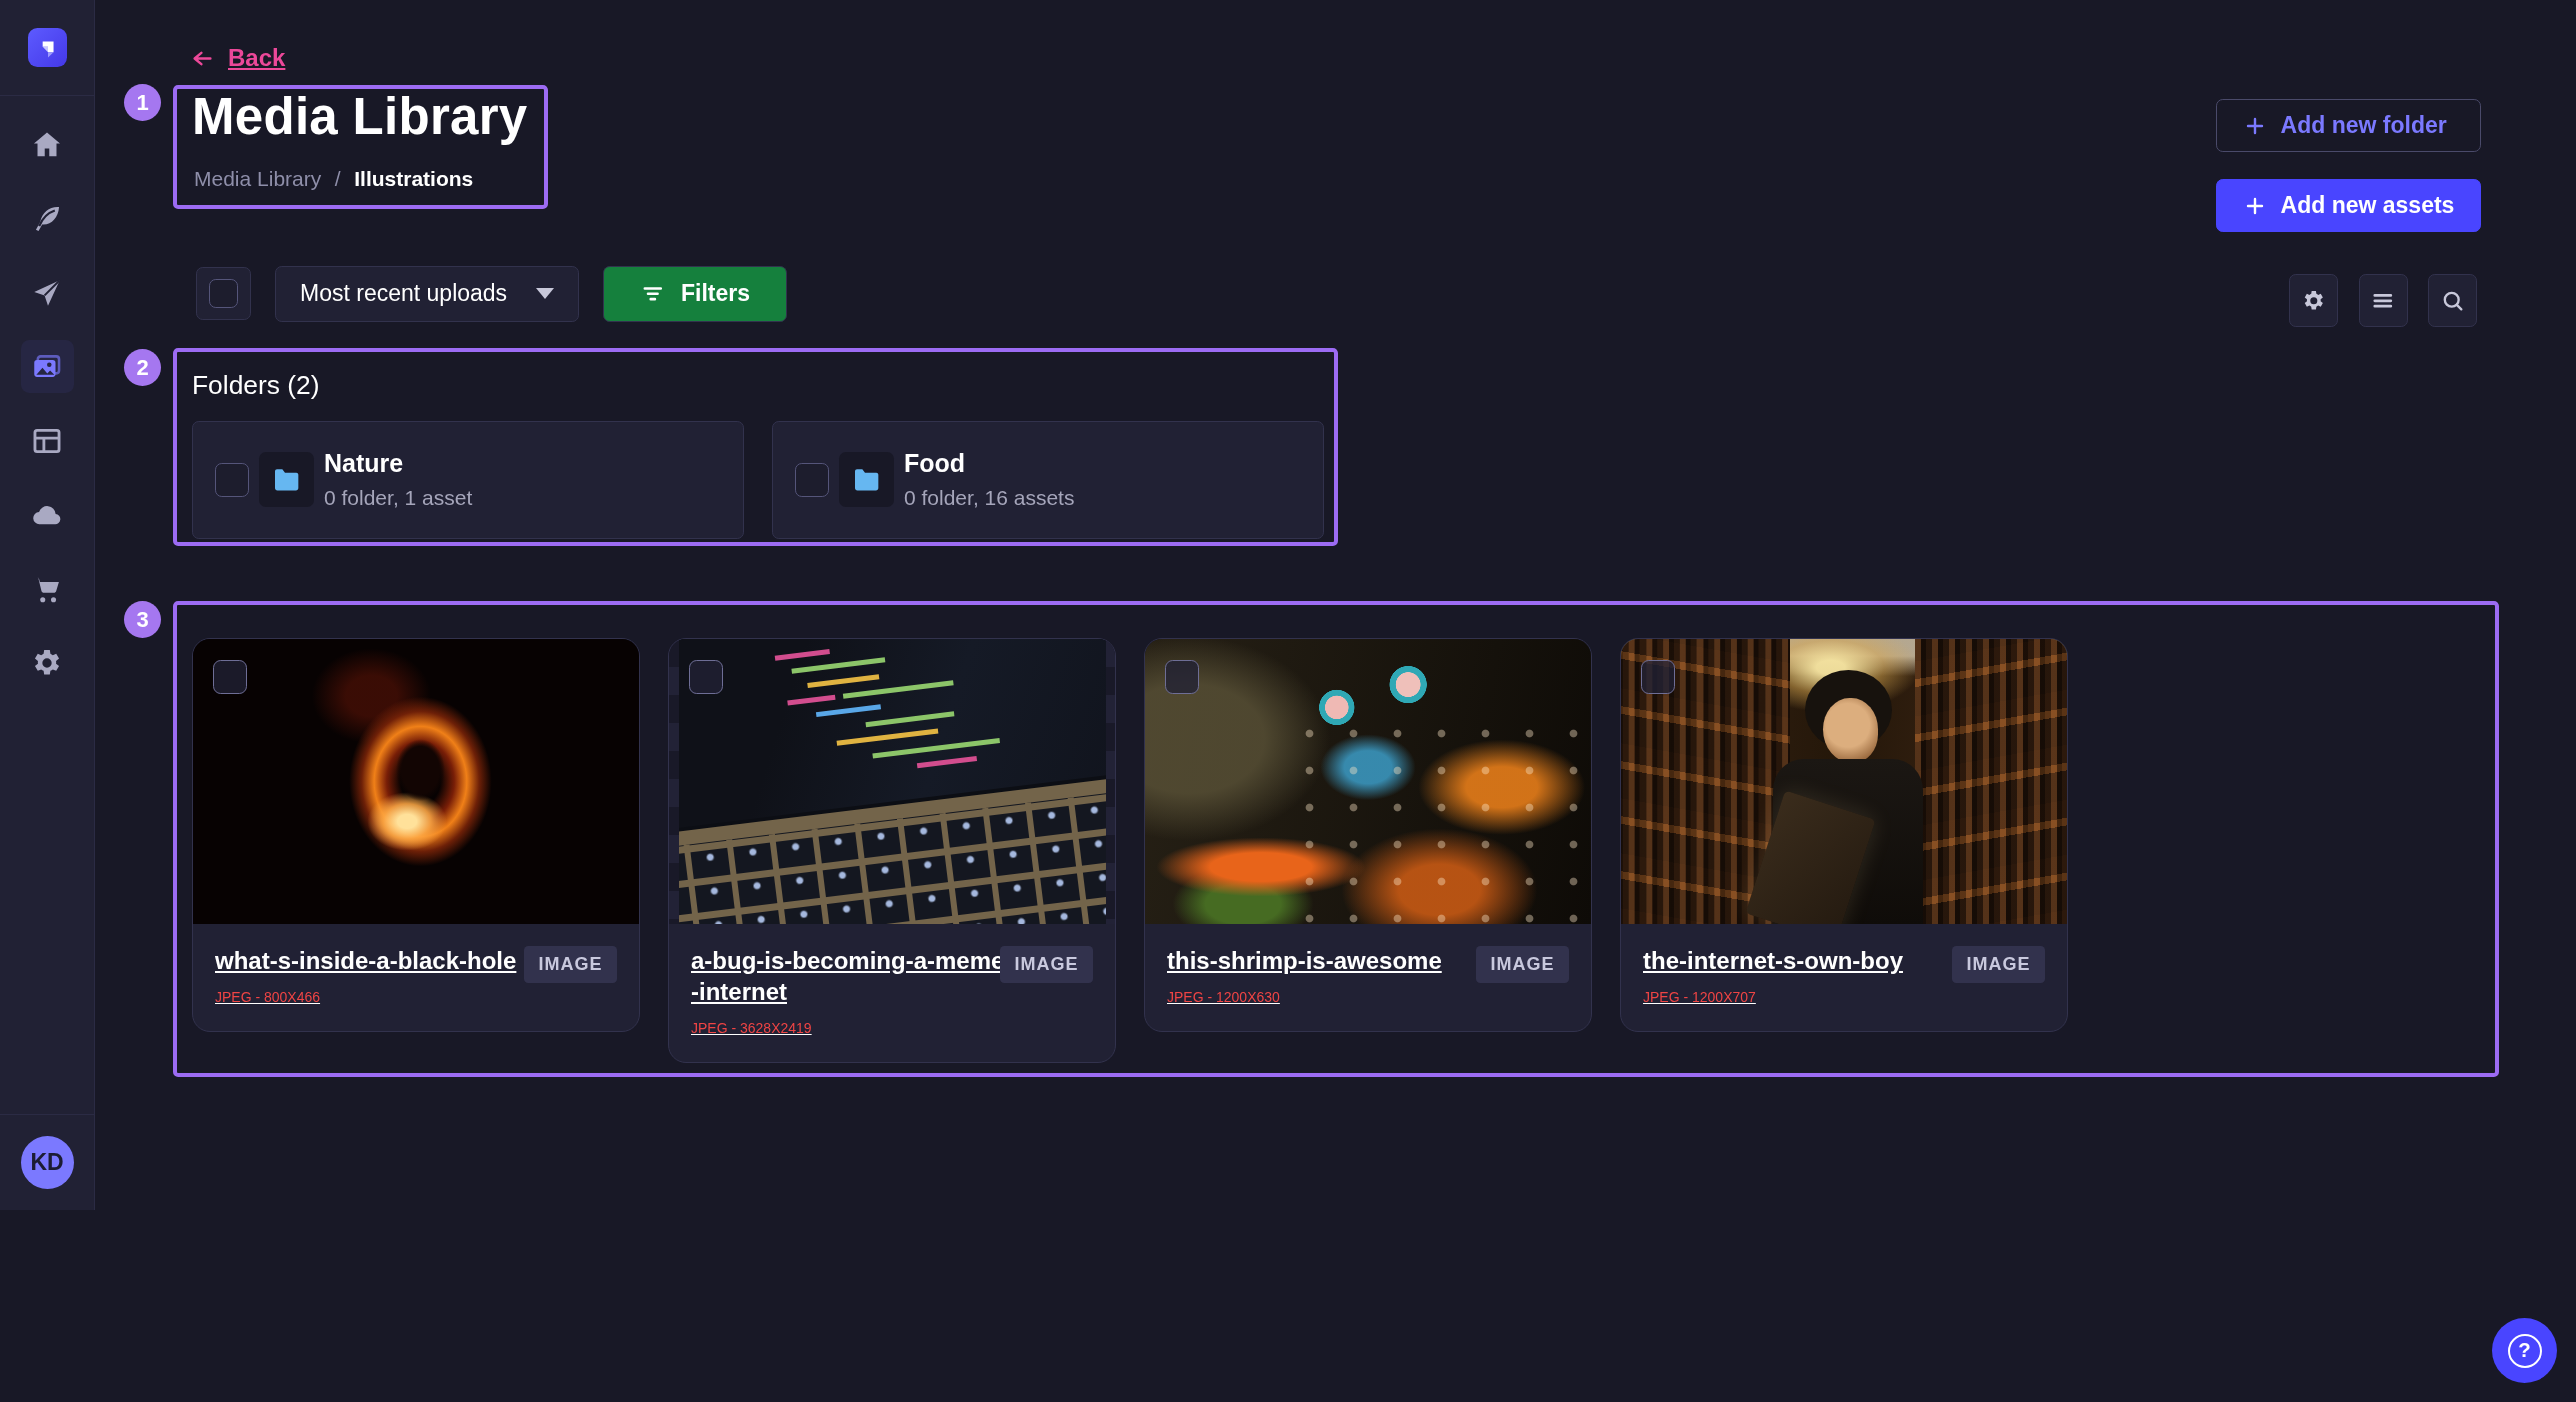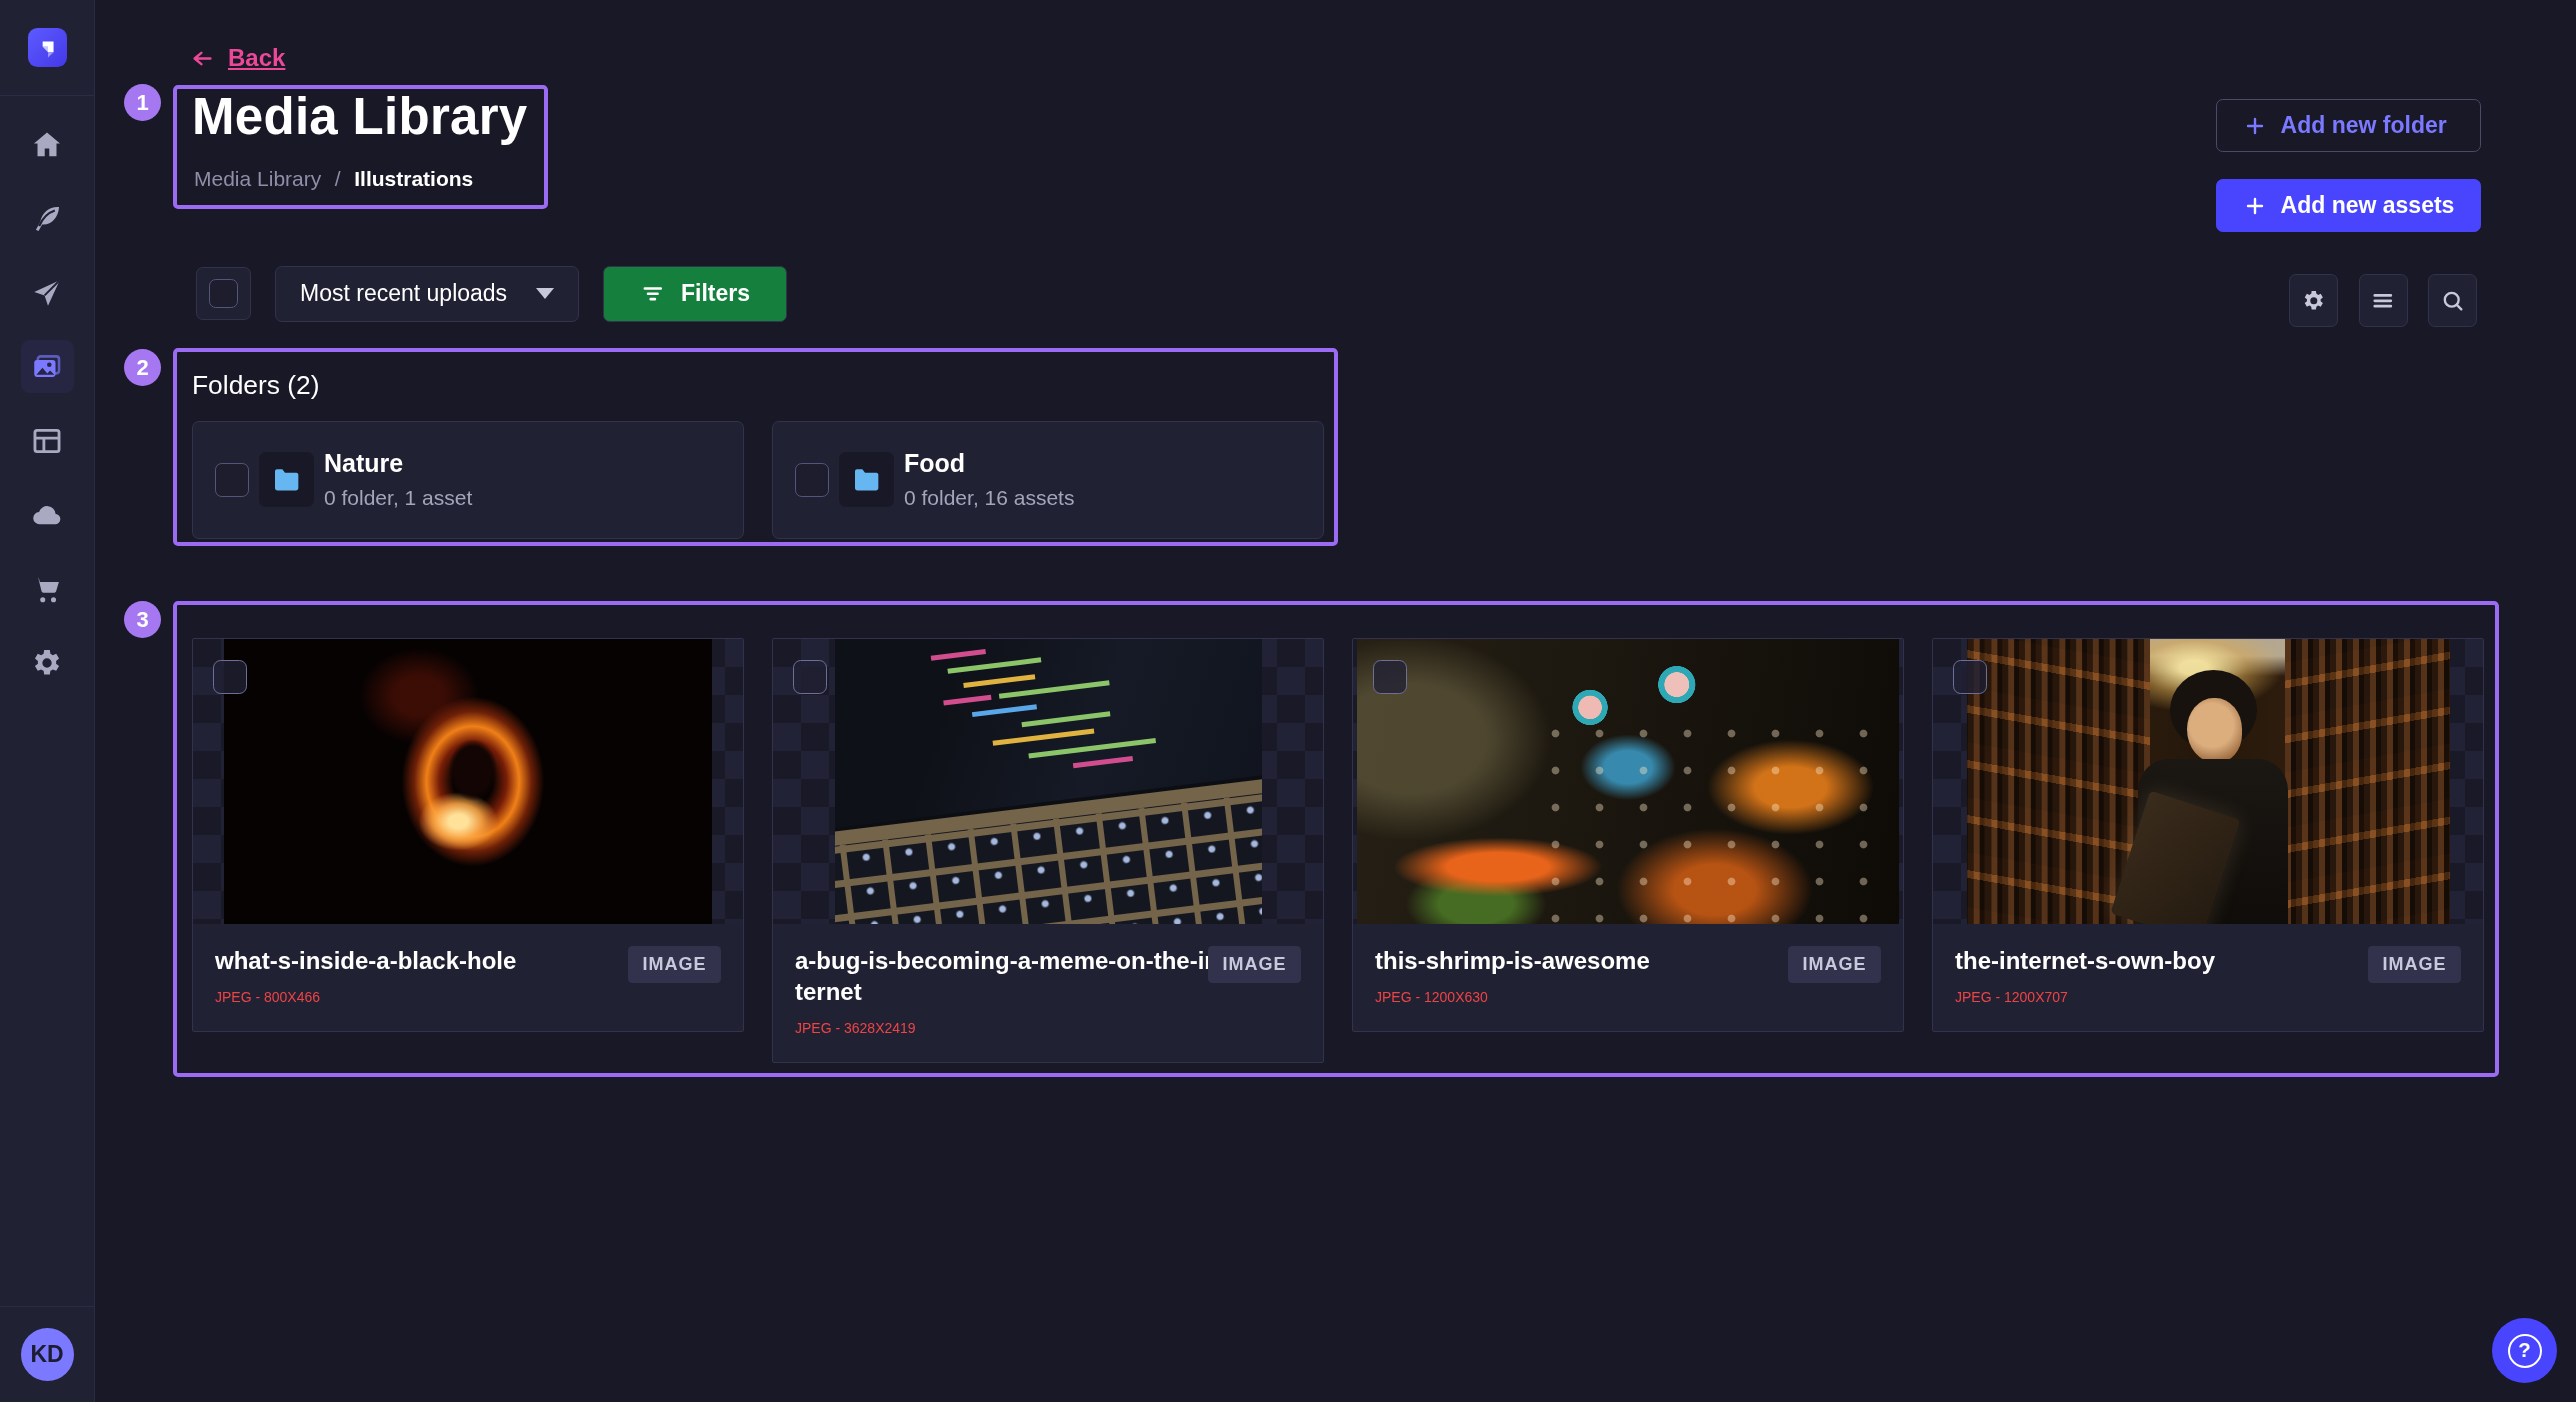--- a/index.html
+++ b/index.html
@@ -5,21 +5,21 @@
   * { box-sizing: border-box; margin: 0; padding: 0; }
   html,body { width:2576px; height:1402px; }
   body {
     background:#181826; color:#fff;
     font-family:"Liberation Sans", sans-serif;
     overflow:hidden; position:relative;
   }
   svg { display:block; }
 
   
-  .sidebar { position:absolute; left:0; top:0; width:95px; height:1402px;
+  .sidebar { position:absolute; left:0; top:0; width:95px; height:1210px;
     background:#212134; border-right:0.9px solid #2b2b44; display:flex; flex-direction:column; z-index:10; }
   .logo-wrap { height:96px; display:flex; align-items:center; justify-content:center; border-bottom:0.9px solid #2b2b44; }
   .logo { width:39px; height:39px; border-radius:9.4px; background:linear-gradient(135deg,#5d5bff,#4438e8);
     display:flex; align-items:center; justify-content:center; cursor:pointer; }
   .logo svg { width:29px; height:29px; }
   .nav { flex:1; padding-top:22px; display:flex; flex-direction:column; align-items:center; }
   .nav-item { width:53px; height:53px; margin-bottom:21px; border-radius:8.5px; color:#a9a9c2;
     display:flex; align-items:center; justify-content:center; cursor:pointer; }
   .nav-item svg { width:34px; height:34px; }
   .nav-item.active { background:#262643; color:#7b79ff; }
@@ -71,22 +71,22 @@
     display:flex; align-items:center; padding:0 22px; gap:10px; cursor:pointer; }
   .folder-card .checkbox { width:34px; height:34px; }
   .folder-tile { width:55px; height:55px; border-radius:6.8px; background:#181826;
     display:flex; align-items:center; justify-content:center; }
   .folder-tile svg { width:32px; height:32px; }
   .folder-name { font-size:25px; font-weight:600; }
   .folder-meta { font-size:21px; color:#a5a5ba; margin-top:7.7px; }
 
   .assets-section { position:absolute; left:97px; top:618px; }
   .asset-row { display:flex; gap:28px; margin-top:20.4px; align-items:flex-start; }
-  .asset-card { width:552px; background:#212134; border:0.9px solid #32324d; border-radius:2px;
-    overflow:hidden; position:relative; cursor:pointer; }
+  .asset-card { width:448px; background:#212134; border:0.9px solid #32324d; border-radius:18px;
+    overflow:hidden; position:relative; cursor:pointer;text-decoration:underline; }
   .asset-thumb { height:285px; position:relative; display:flex; align-items:center; justify-content:center;
     background-color:#191928;
     background-image:
       linear-gradient(45deg,#222236 25%,transparent 25%,transparent 75%,#222236 75%),
       linear-gradient(45deg,#222236 25%,transparent 25%,transparent 75%,#222236 75%);
     background-size:56px 56px; background-position:0 0,28px 28px; }
   .asset-checkbox { position:absolute; left:20.4px; top:20.4px; width:34px; height:34px; z-index:6;
     border:1.7px solid #6e6e96; border-radius:7.7px; background:rgba(33,33,52,.78); cursor:pointer; }
   .asset-footer { padding:20.4px 22px 25.6px; position:relative; }
   .asset-title { font-size:24px; font-weight:600; line-height:1.3; max-width:426px; word-break:break-all; }

